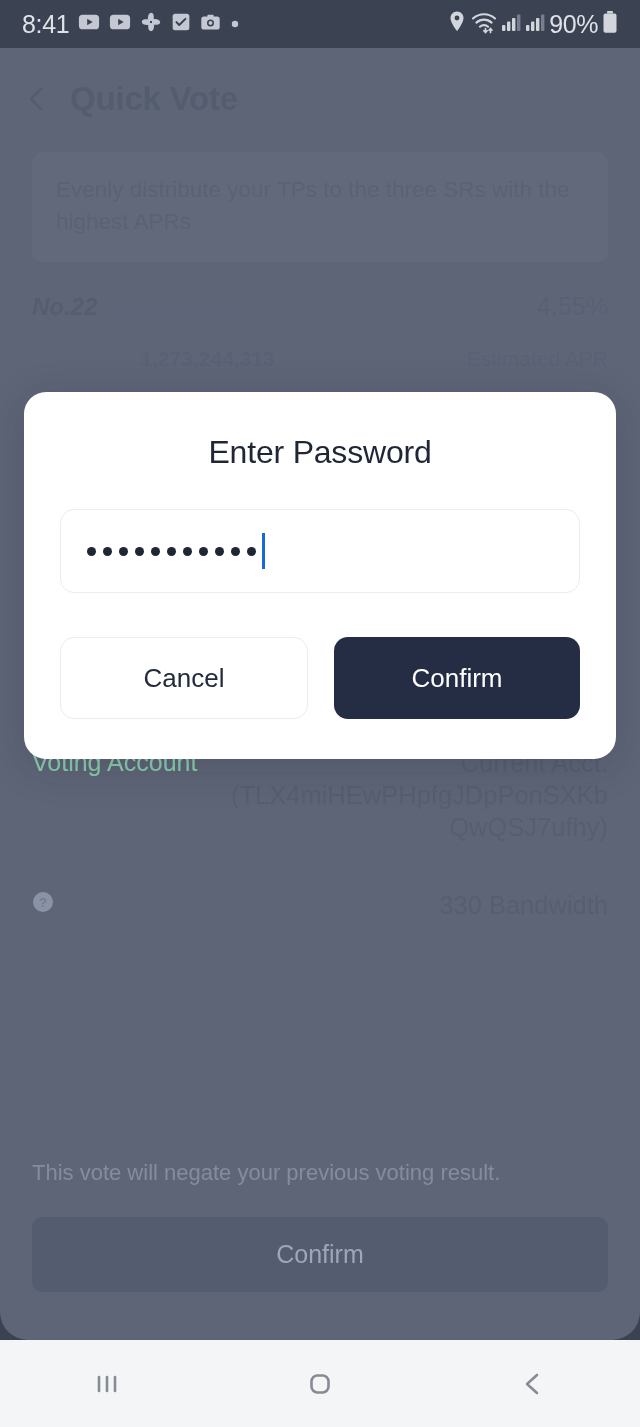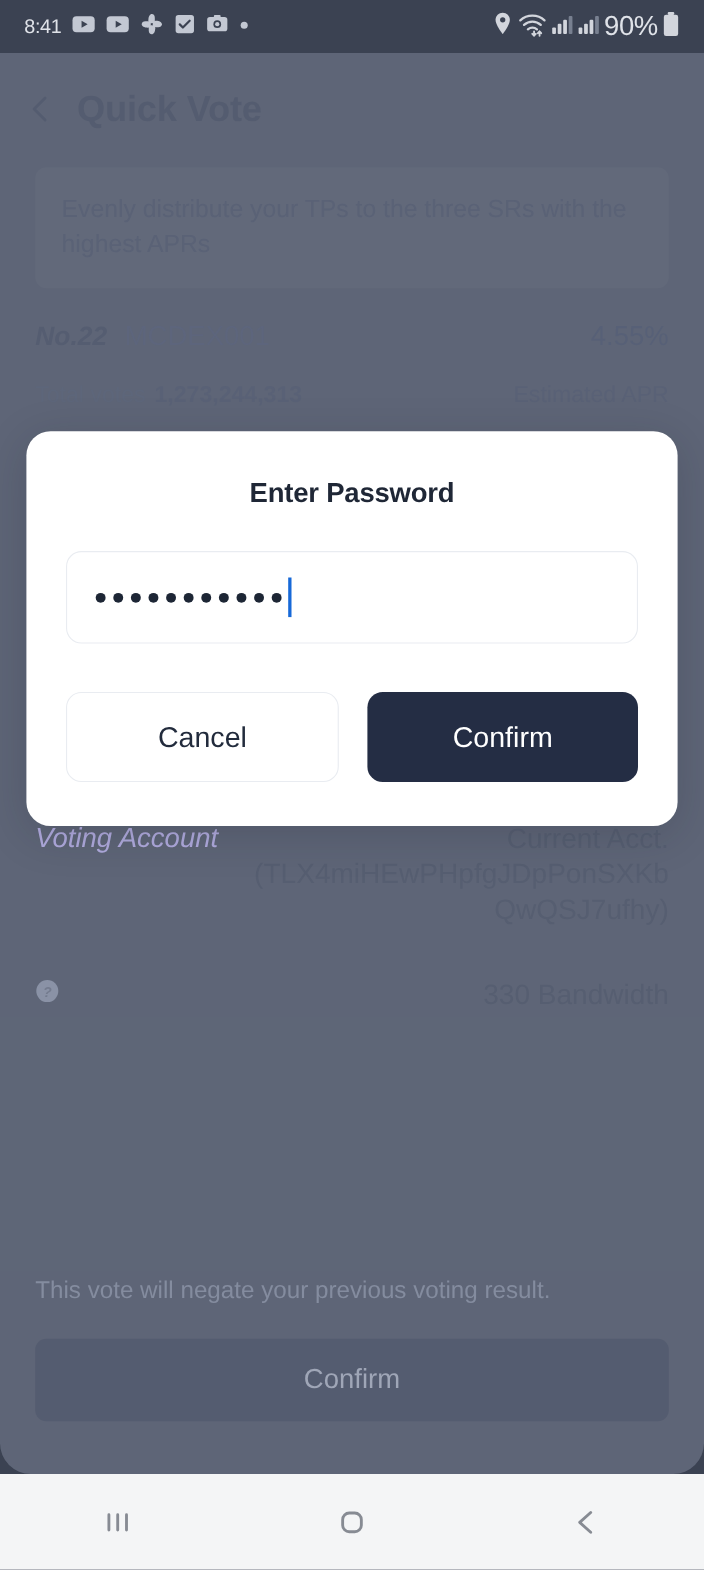--- a/index.html
+++ b/index.html
@@ -20,21 +20,21 @@
   
   .statusbar {
     position: absolute; top: 0; left: 0;
     width: 640px; height: 48px;
     display: flex; align-items: center;
     padding: 0 22px;
     color: #d8dbe2;
     z-index: 5;
   }
   .sb-left { display: flex; align-items: center; gap: 9px; }
-  .sb-clock { font-size: 18px; font-weight: 500; letter-spacing: -.3px; color: #dfe2e8; text-align: right; }
+  .sb-clock { font-size: 25px; font-weight: 500; letter-spacing: -.3px; color: #dfe2e8; text-align: right; }
   .sb-right { margin-left: auto; display: flex; align-items: center; gap: 4px; }
   .sb-batt-text { font-size: 25px; font-weight: 500; color: #dfe2e8; letter-spacing: -.4px; }
   .sb-ico { display: block; opacity: .92; }
 
   
   .app {
     position: absolute;
     top: 48px; left: 0;
     width: 640px; height: 1292px;
     background: #3b4252;
@@ -99,24 +99,23 @@
     position: absolute;
     top: 700px; left: 0; width: 640px;
     padding: 0 32px;
   }
   .d-row {
     display: flex;
     align-items: flex-start;
     margin-bottom: 46px;
   }
   .d-label {
-    font-size: 25px; color: #c4b5fd;
+    font-size: 25px; color: #86efac;
     display: flex; align-items: center; gap: 10px;
     flex: none;
-    font-style: italic;
   }
   .d-value {
     margin-left: auto;
     text-align: right;
     font-size: 25.5px; color: #2e3648;
     line-height: 1.25;
     max-width: 380px;
     word-break: break-word;
   }
   .d-value.with-caret {
@@ -147,21 +146,21 @@
     left: 24px; top: 392px;
     width: 592px;
     background: #ffffff;
     border-radius: 22px;
     padding: 42px 36px 40px 36px;
     z-index: 10;
     box-shadow: 0 8px 40px rgba(20,25,40,.18);
   }
   .modal-title {
     text-align: center;
-    font-size: 25px; font-weight: 700;
+    font-size: 32px; font-weight: 400;
     color: #1f2736;
     letter-spacing: -.2px;
   }
   .pw-field {
     margin-top: 38px;
     height: 84px;
     border: 1.6px solid #e9ecf1;
     border-radius: 14px;
     display: flex; align-items: center;
     padding: 0 26px;

